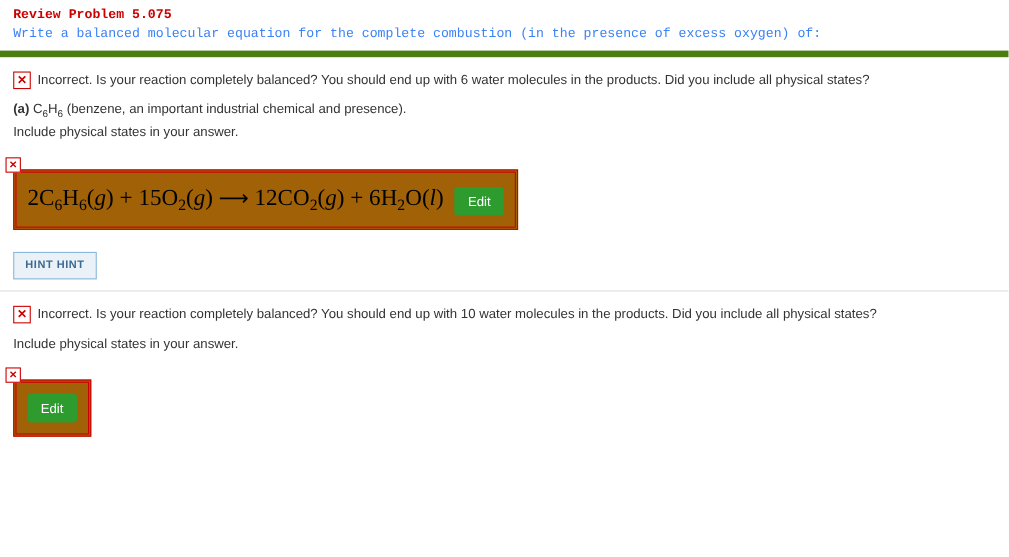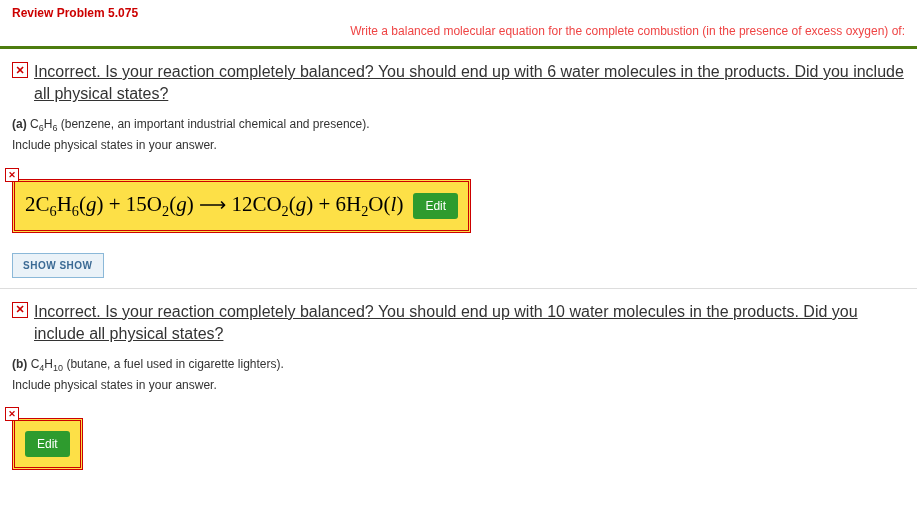--- a/index.html
+++ b/index.html
@@ -5,24 +5,25 @@
   * { box-sizing: border-box; margin: 0; padding: 0; }
   body {
     font-family: Verdana, Arial, sans-serif;
     font-size: 12px;
     color: #333;
     background: #fff;
     width: 917px;
   }
   .header {
     padding: 6px 12px 8px 12px;
-    border-bottom: 3px solid #4d7c0f;
+    border-bottom: 6px solid #4d7c0f;
+    font-family: Liberation Mono, monospace;
   }
   .title { color: #c00; font-weight: bold; font-size: 12px; margin-bottom: 4px; }
-  .prompt { color: #ef4444; font-size: 12px; text-align: right; }
+  .prompt { color: #3b82f6; font-size: 12px; }
   .section {
     padding: 12px 12px 10px 12px;
     border-bottom: 1px solid #ddd;
   }
   .feedback {
     display: flex;
     align-items: flex-start;
     margin-bottom: 10px;
   }
   .x-icon {
@@ -31,36 +32,36 @@
     border: 1.5px solid #c00;
     display: inline-flex;
     align-items: center; justify-content: center;
     color: #c00;
     font-size: 11px;
     font-weight: bold;
     line-height: 1;
     margin-right: 6px;
     margin-top: 1px;
   }
-  .feedback-text { color: #333; font-size: 16px; line-height: 1.4; text-decoration: underline; }
+  .feedback-text { color: #333; font-size: 12px; line-height: 1.4; }
   .part-label { color: #333; font-size: 12px; line-height: 1.45; margin-bottom: 2px;}
   .part-label b { font-weight: bold; }
   sub { font-size: 0.75em; vertical-align: sub; }
   .answer-wrap {
     position: relative;
     margin-top: 22px;
     margin-bottom: 10px;
     display: inline-block;
   }
   .answer-box {
     border: 3px double #c00;
     padding: 10px 10px;
     display: inline-flex;
-    align-items: center;
-    background: #fde047;
+    align-items: flex-end;
+    background: #a16207;
   }
   .x-tab {
     position: absolute;
     top: -11px; left: -7px;
     width: 14px; height: 14px;
     border: 1px solid #c00;
     background: #fff;
     color: #c00;
     font-size: 9px;
     font-weight: bold;
@@ -120,32 +121,28 @@
   <div class="part-label">Include physical states in your answer.</div>
 
   <div class="answer-wrap">
     <div class="x-tab">✕</div>
     <div class="answer-box">
       <span class="equation">2C<sub>6</sub>H<sub>6</sub>(<span class="state">g</span>) + 15O<sub>2</sub>(<span class="state">g</span>) <span class="arrow">⟶</span> 12CO<sub>2</sub>(<span class="state">g</span>) + 6H<sub>2</sub>O(<span class="state">l</span>)</span>
       <button class="edit-btn">Edit</button>
     </div>
   </div>
   <div>
-    <span class="hint-btn">SHOW SHOW</span>
+    <span class="hint-btn">HINT HINT</span>
   </div>
 </div>
 
 <div class="section nobottom">
   <div class="feedback">
     <span class="x-icon">✕</span>
     <span class="feedback-text">Incorrect. Is your reaction completely balanced? You should end up with 10 water molecules in the products. Did you include all physical states?</span>
-  </div>
-  <div class="part-label">
-    <b>(b)</b>
-    <span>C<sub>4</sub>H<sub>10</sub></span><span> (butane, a fuel used in cigarette lighters).</span>
   </div>
   <div class="part-label">Include physical states in your answer.</div>
 
   <div class="answer-wrap">
     <div class="x-tab">✕</div>
     <div class="answer-box">
       <button class="edit-btn">Edit</button>
     </div>
   </div>
 </div>

